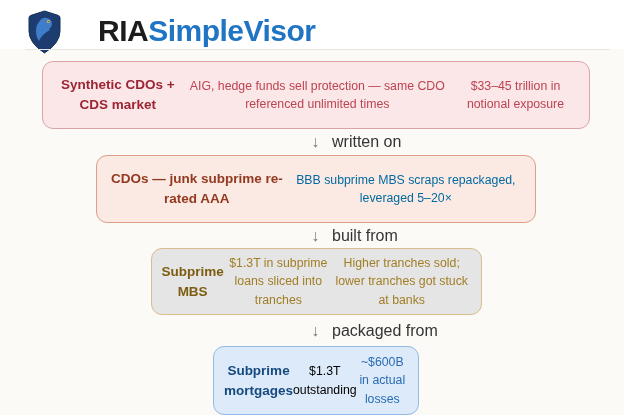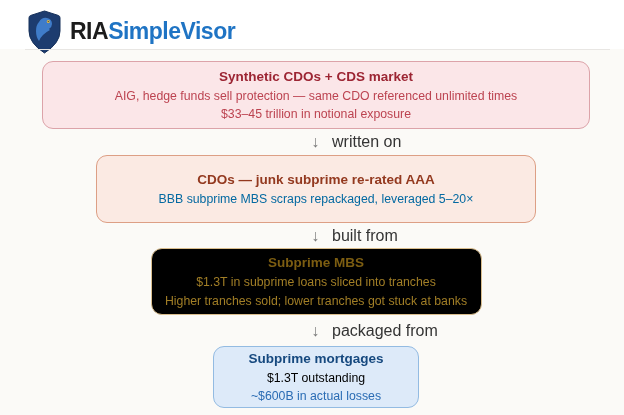--- a/index.html
+++ b/index.html
@@ -18,42 +18,42 @@
   }
   .header-rule {
     position: absolute; top: 49px; left: 25px; right: 14px; height: 1px;
     background: #e8e6e3;
   }
   .brand {
     position: absolute; top: 8px; left: 28px;
     display: flex; align-items: center; gap: 9px;
   }
   .shield { width: 33px; height: 44px; margin-top: 2px; }
-  .brand-text { font-size: 23px; font-weight: 800; letter-spacing: -0.5px; line-height: 44px; }
+  .brand-text { font-size: 30px; font-weight: 800; letter-spacing: -0.5px; line-height: 44px; margin-left: 28px; }
   .brand-bold  { color: #1c1c1c; }
   .brand-light { color: #1f74c4; font-weight: 700; }
 
   
   .flow {
     position: absolute; top: 61px; left: 0; width: 100%;
     display: flex; flex-direction: column; align-items: center;
     transform: translateX(4px);
   }
   .flow-box {
     border: 1.5px solid; border-radius: 11px;
-    display: flex; flex-direction: column; align-items: center; justify-content: center;
+    display: flex; align-items: center; justify-content: center;
     text-align: center; padding: 4px 10px;
   }
   .box-title { font-size: 13.5px; font-weight: 700; line-height: 20px; }
   .box-line  { font-size: 12.3px; line-height: 18.5px; }
 
   .box-1 { width: 548px; height: 68px; }
   .box-2 { width: 440px; height: 68px; }
   .box-3 { width: 331px; height: 67px; }
-  .box-4 { width: 206px; height: 62px; }
+  .box-4 { width: 206px; height: 69px; }
 
   
   .connector {
     position: relative; width: 100%; 
   }
   .conn-1 { height: 26px; }
   .conn-2 { height: 25px; }
   .conn-3 { height: 31px; }
   .conn-arrow {
     position: absolute; left: 50%; top: 50%;
@@ -100,21 +100,21 @@
   <div class="flow-box box-2" style="background: rgb(251, 234, 227); border-color: rgb(221, 159, 133);">
     <div class="box-title" style="color: rgb(147, 57, 31);">CDOs — junk subprime re-rated AAA</div>
     <div class="box-line" style="color: #0369a1;">BBB subprime MBS scraps repackaged, leveraged 5–20×</div>
   </div>
 
   <div class="connector conn-2">
     <span class="conn-arrow">↓</span>
     <span class="conn-label">built from</span>
   </div>
 
-  <div class="flow-box box-3" style="background: #000000; border-color: rgb(217, 189, 141);">
+  <div class="flow-box box-3" style="background: #e5e5e5; border-color: rgb(217, 189, 141);">
     <div class="box-title" style="color: rgb(124, 93, 17);">Subprime MBS</div>
     <div class="box-line" style="color: rgb(161, 126, 38);">$1.3T in subprime loans sliced into tranches</div>
     <div class="box-line" style="color: rgb(161, 126, 38);">Higher tranches sold; lower tranches got stuck at banks</div>
   </div>
 
   <div class="connector conn-3">
     <span class="conn-arrow">↓</span>
     <span class="conn-label">packaged from</span>
   </div>
 

